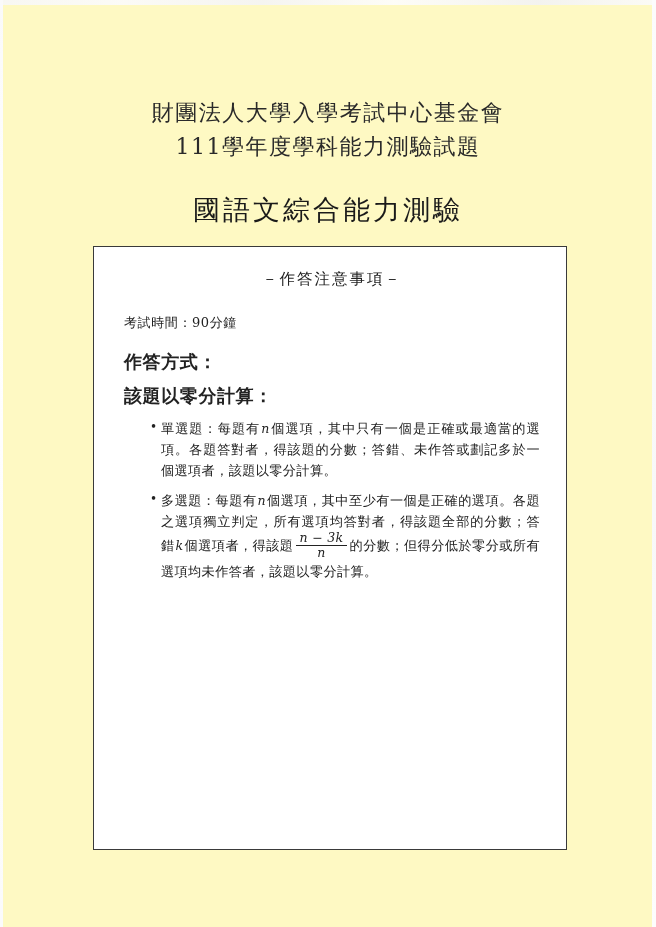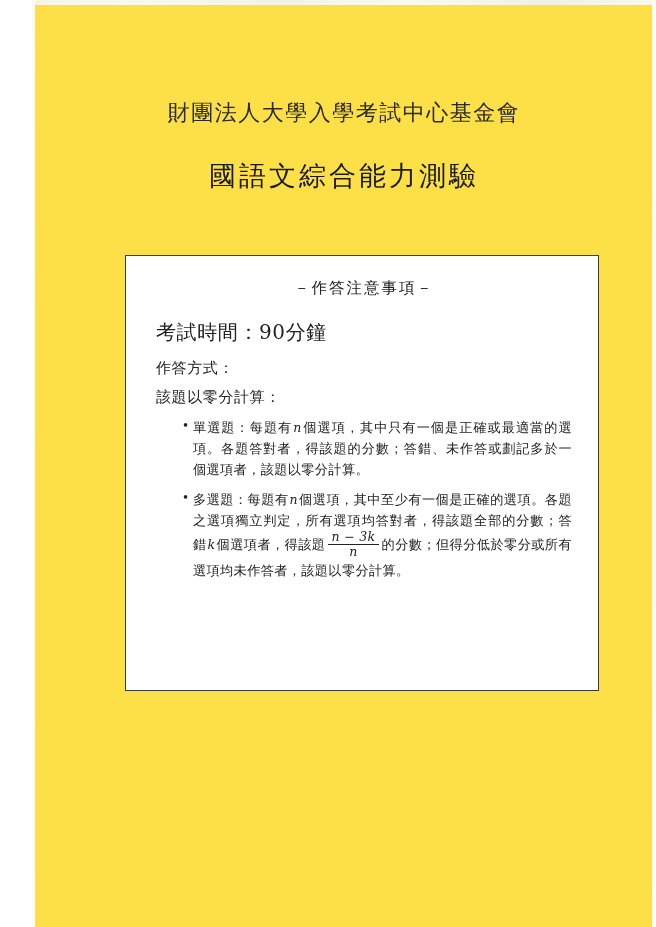--- a/index.html
+++ b/index.html
@@ -11,22 +11,21 @@
     width: 656px;
     height: 927px;
     font-family: "DejaVu Serif", "Liberation Serif", serif;
     color: #1b1b1b;
     position: relative;
     overflow: hidden;
   }
   .page {
     position: absolute;
     inset: 0;
-    background: #fde047;
-    margin-left: 32px;
+    background: #fef9c3;
   }
   
   .scan-band {
     position: absolute;
     top: 0; left: 0; right: 0;
     height: 5px;
     background: linear-gradient(90deg,#f7f7f8 0%, #fbfbfc 18%, #f4f4f6 40%,
                                  #fdfdfd 60%, #f2f2f4 82%, #fbfbfb 100%);
     opacity: .9;
   }
@@ -61,50 +60,51 @@
     font-size: 27px;
     font-weight: 400;
     letter-spacing: 3px;
     color: #1a1a1a;
     white-space: nowrap;
   }
 
   .notice-box {
     position: absolute;
     left: 93px;
-    top: 255px;
+    top: 246px;
     width: 474px;
-    height: 436px;
+    height: 604px;
     border: 1.6px solid #3a3a3a;
     box-sizing: border-box;
     background: #ffffff;
   }
   .notice-inner {
     padding: 22px 26px 0 30px;
   }
   .notice-heading {
     text-align: center;
     font-size: 15.5px;
     letter-spacing: 2px;
     color: #222;
     margin-bottom: 22px;
   }
   .plain-line {
-    font-size: 20px;
+    font-size: 13px;
     letter-spacing: .6px;
     line-height: 22px;
     margin-bottom: 16px;
     color: #222;
   }
   .section-label {
-    font-size: 15px;
+    font-size: 18px;
     letter-spacing: .6px;
     margin-top: 6px;
     margin-bottom: 10px;
     color: #222;
+    font-weight: bold;
   }
   ul.bullets {
     list-style: none;
     margin: 0 0 10px 0;
     padding: 0 0 0 26px;
   }
   ul.bullets > li {
     position: relative;
     font-size: 13.2px;
     line-height: 21px;
@@ -154,20 +154,21 @@
 <body>
 
 <div class="page">
 
   <div class="scan-band"></div>
   <div class="scan-edge-l"></div>
   <div class="scan-edge-r"></div>
 
   <div class="titles">
     <div class="org-line">財團法人大學入學考試中心基金會</div>
+    <div class="org-line">111學年度學科能力測驗試題</div>
     <div class="exam-title">國語文綜合能力測驗</div>
   </div>
 
   <div class="notice-box">
     <div class="notice-inner">
 
       <div class="notice-heading">－作答注意事項－</div>
 
       <div class="plain-line">考試時間：90分鐘</div>
 

